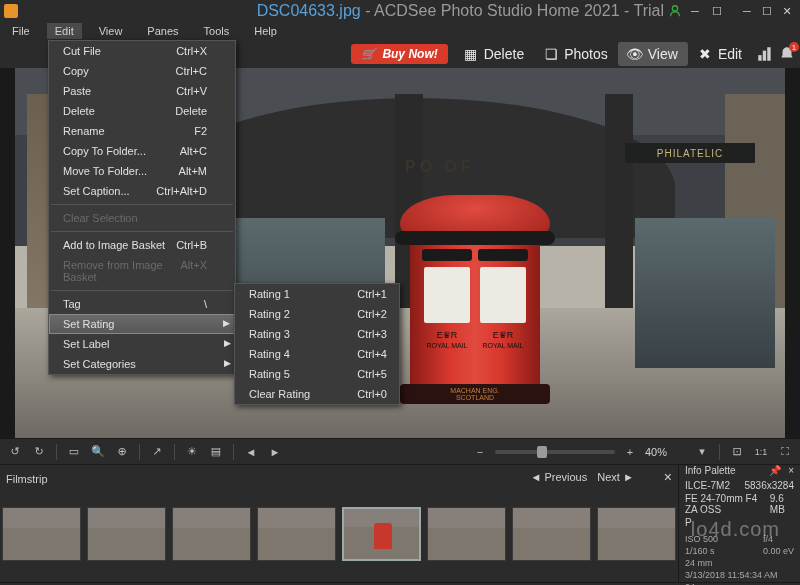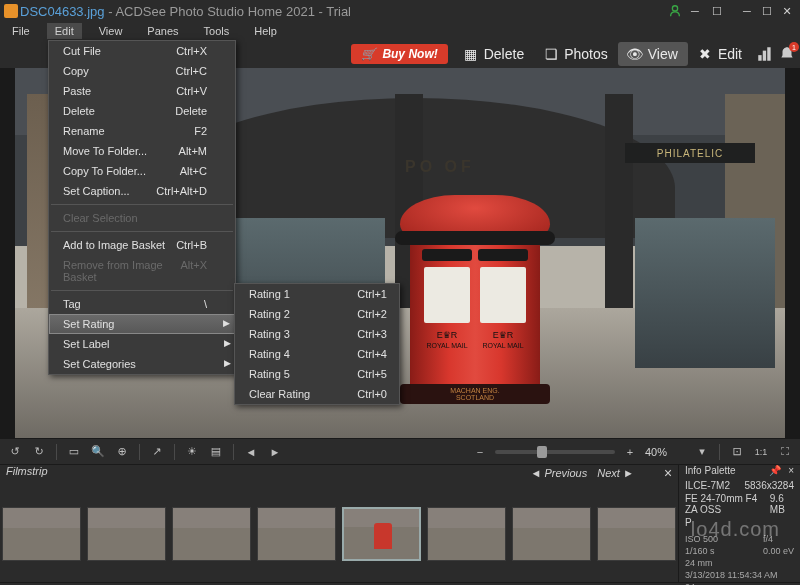--- a/index.html
+++ b/index.html
@@ -1,21 +1,21 @@
 <!DOCTYPE html>
 <html><head>
 <meta charset="utf-8">
 <style>
 * { margin: 0; padding: 0; box-sizing: border-box; font-family: "Segoe UI", Tahoma, sans-serif; }
 body { width: 800px; height: 585px; background: #2b2b2b; color: #d0d0d0; font-size: 11px; overflow: hidden; position: relative; }
 
 
 .titlebar { height: 22px; background: #2b2b2b; display: flex; align-items: center; padding: 0 4px; gap: 2px; }
 .titlebar .app-icon { width: 14px; height: 14px; background: #e8922a; border-radius: 2px; }
-.titlebar .title-center { flex: 1; text-align: left; color: #9a9a9a; font-size: 13px; }
+.titlebar .title-center { flex: 1; text-align: right; color: #9a9a9a; font-size: 16px; }
 .titlebar .title-center .fname { color: #5aa0d8; }
 .titlebar .win-btn { width: 14px; height: 14px; display: flex; align-items: center; justify-content: center; color: #cfcfcf; cursor: pointer; margin: 0 2px; }
 .titlebar .double-win { display: flex; gap: 4px; margin-right: 10px; }
 
 
 .menubar { height: 18px; display: flex; align-items: center; padding: 0 4px; gap: 9px; position: relative; z-index: 50; }
 .menubar .menu-item { padding: 2px 8px; color: #d0d0d0; cursor: default; }
 .menubar .menu-item.open { background: #4a4a4a; }
 
 
@@ -72,21 +72,21 @@
 .toolstrip .divider { width: 1px; height: 16px; background: #4a4a4a; margin: 0 2px; }
 .ts-btn { width: 18px; height: 18px; display: flex; align-items: center; justify-content: center; color: #bfbfbf; cursor: pointer; }
 .toolstrip .spacer { flex: 1; }
 .zoom-slider { width: 120px; height: 4px; background: #4a4a4a; border-radius: 2px; position: relative; }
 .zoom-slider .knob { position: absolute; top: -4px; width: 10px; height: 12px; background: #9a9a9a; border-radius: 2px; }
 .zoom-pct { width: 42px; font-size: 11px; }
 
 
 .midrow { display: flex; height: 118px; background: #2b2b2b; border-top: 1px solid #1a1a1a; }
 .filmstrip-pane { flex: 1; display: flex; flex-direction: column; }
-.fs-header { height: 20px; display: flex; align-items: flex-start; padding: 0 6px; gap: 2px; font-size: 11px; font-style: italic; }
+.fs-header { height: 20px; display: flex; align-items: flex-end; padding: 0 6px; gap: 2px; font-size: 11px; }
 .fs-header .title { color: #d0d0d0; }
 .fs-header .nav { margin-left: auto; display: flex; gap: 10px; align-items: center; }
 .fs-header .close { margin-left: 20px; font-size: 14px; cursor: pointer; }
 .fs-thumbs { flex: 1; display: flex; align-items: center; gap: 6px; padding: 6px 2px; overflow: hidden; }
 .thumb { width: 79px; height: 54px; background: #555; border: 1px solid #3a3a3a; position: relative; }
 .thumb.sel { border: 2px solid #9aa; }
 .thumb .t-sky { position:absolute; top:0; left:0; right:0; height:22px; background:#87807a; }
 .thumb .t-grd { position:absolute; bottom:0; left:0; right:0; height:32px; background:#7d776e; }
 .thumb.hl .t-box { position:absolute; left:30px; bottom:10px; width:18px; height:26px; background:#c8372c; border-radius:3px 3px 0 0; }
 
@@ -219,26 +219,26 @@
     </div>
   <div class="mi">
       <span>Delete</span>
       <span>Delete</span>
     </div>
   <div class="mi">
       <span>Rename</span>
       <span>F2</span>
     </div>
   <div class="mi">
+      <span>Copy To Folder...</span>
+      <span>Alt+C</span>
+    </div>
+  <div class="mi">
       <span>Move To Folder...</span>
       <span>Alt+M</span>
-    </div>
-  <div class="mi">
-      <span>Copy To Folder...</span>
-      <span>Alt+C</span>
     </div>
   <div class="mi">
       <span>Set Caption...</span>
       <span>Ctrl+Alt+D</span>
     </div>
   <div class="sep"></div>
   <div class="mi disabled">
       <span>Clear Selection</span>
     </div>
   <div class="sep"></div>

